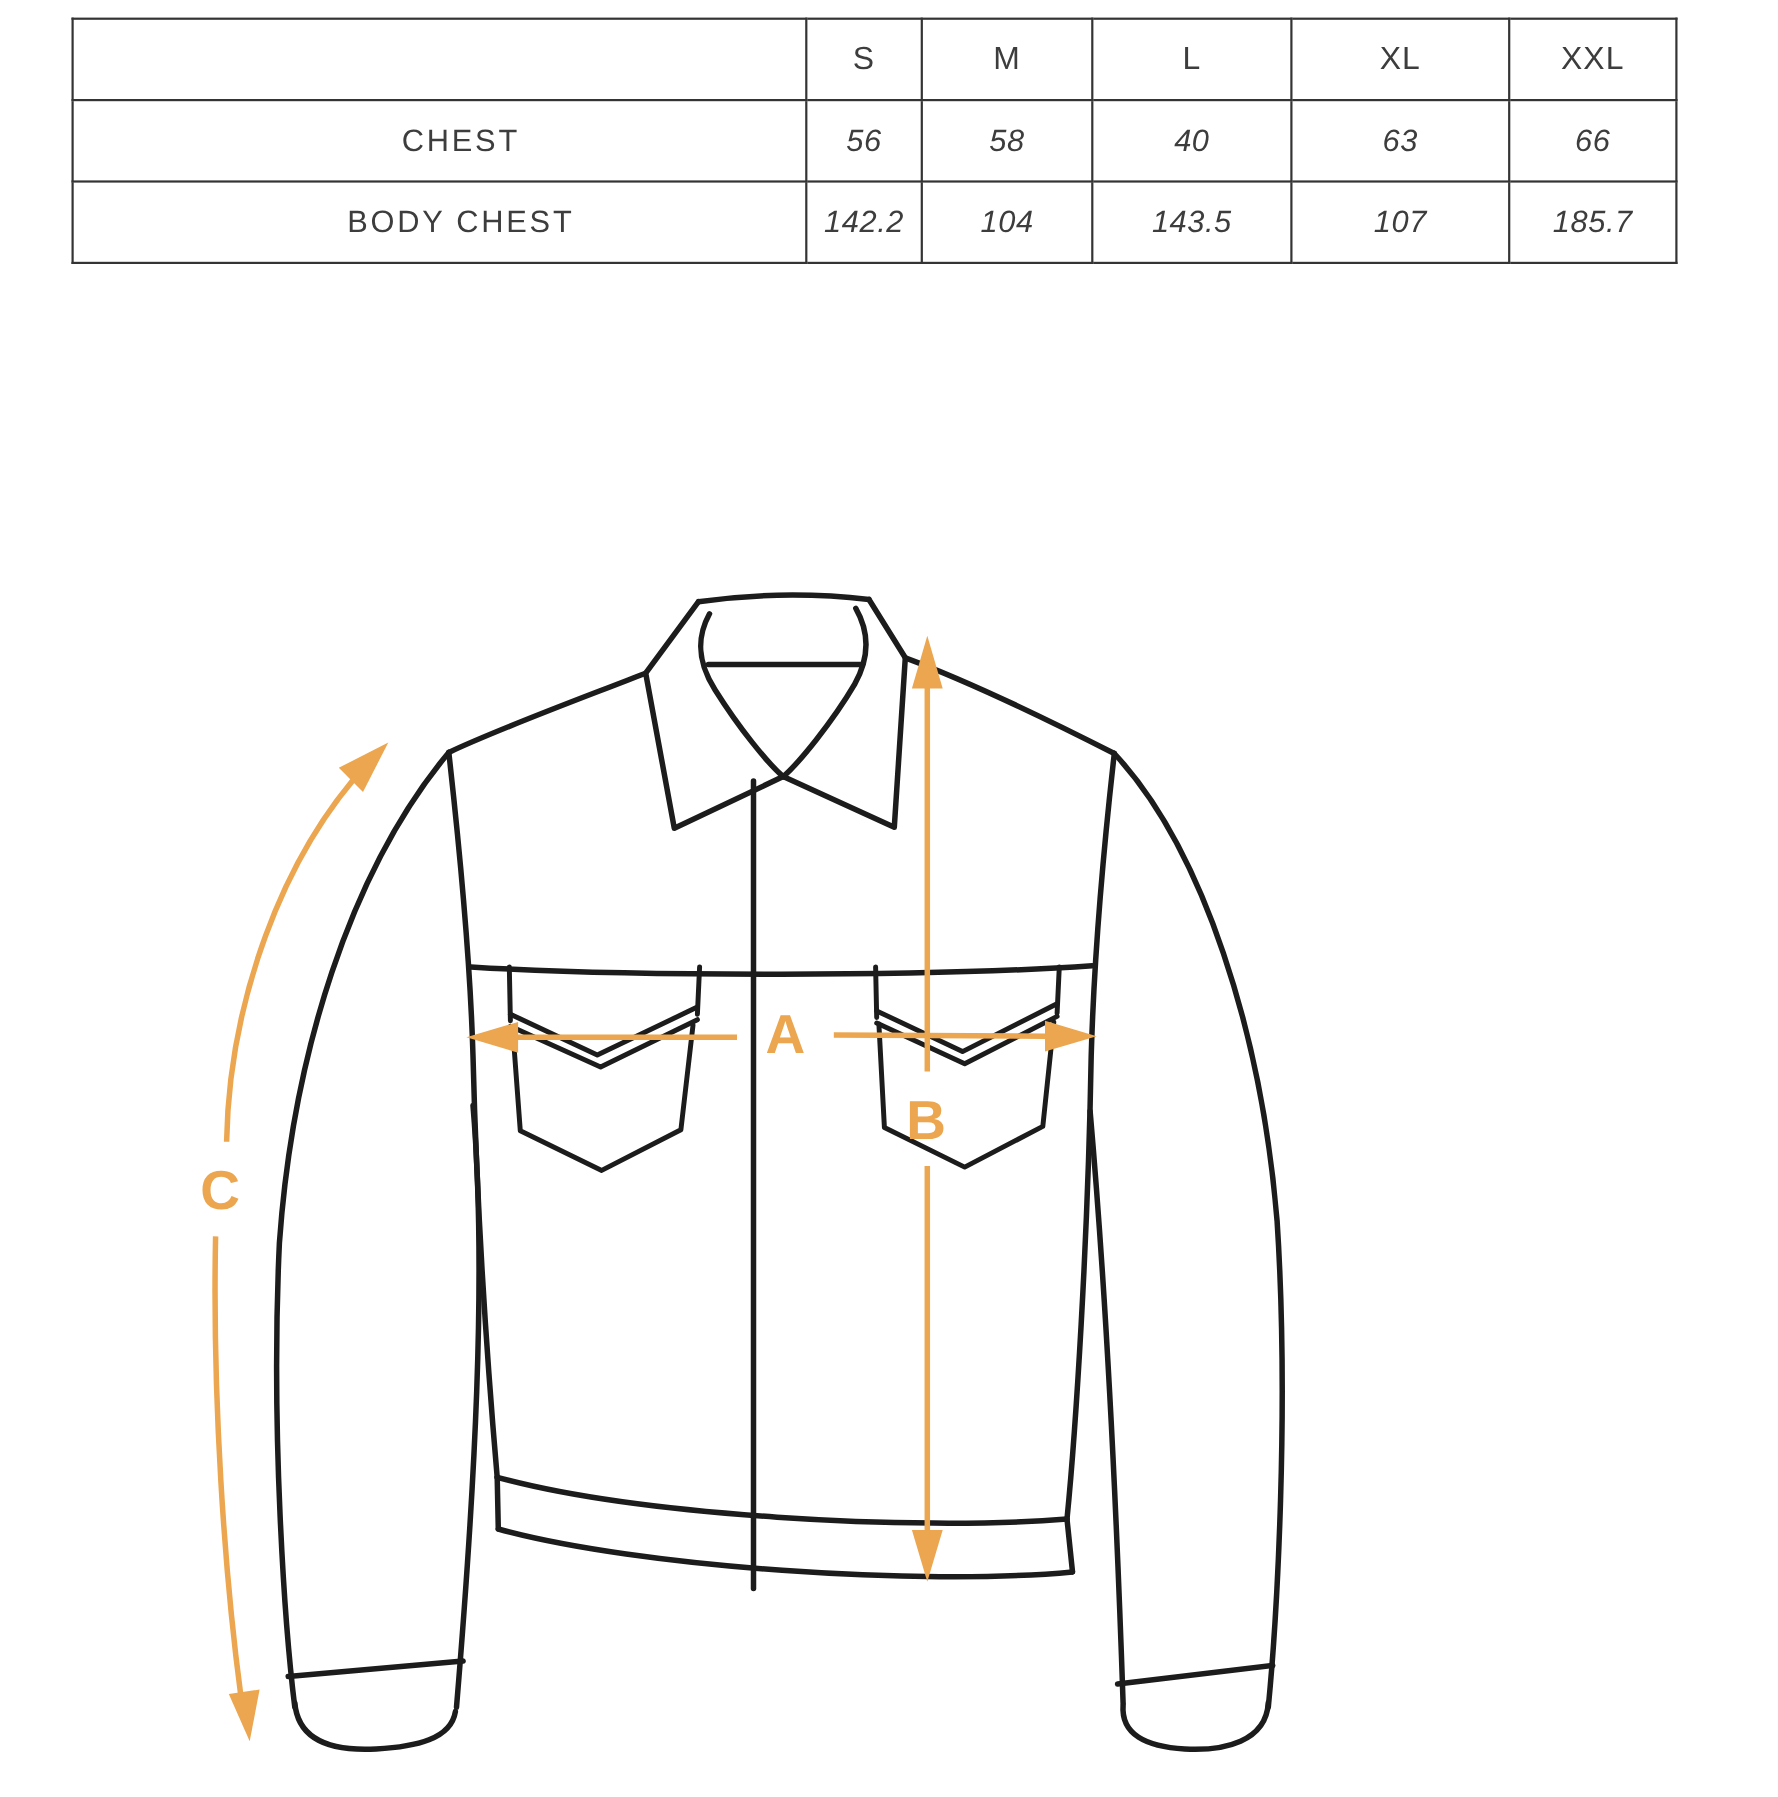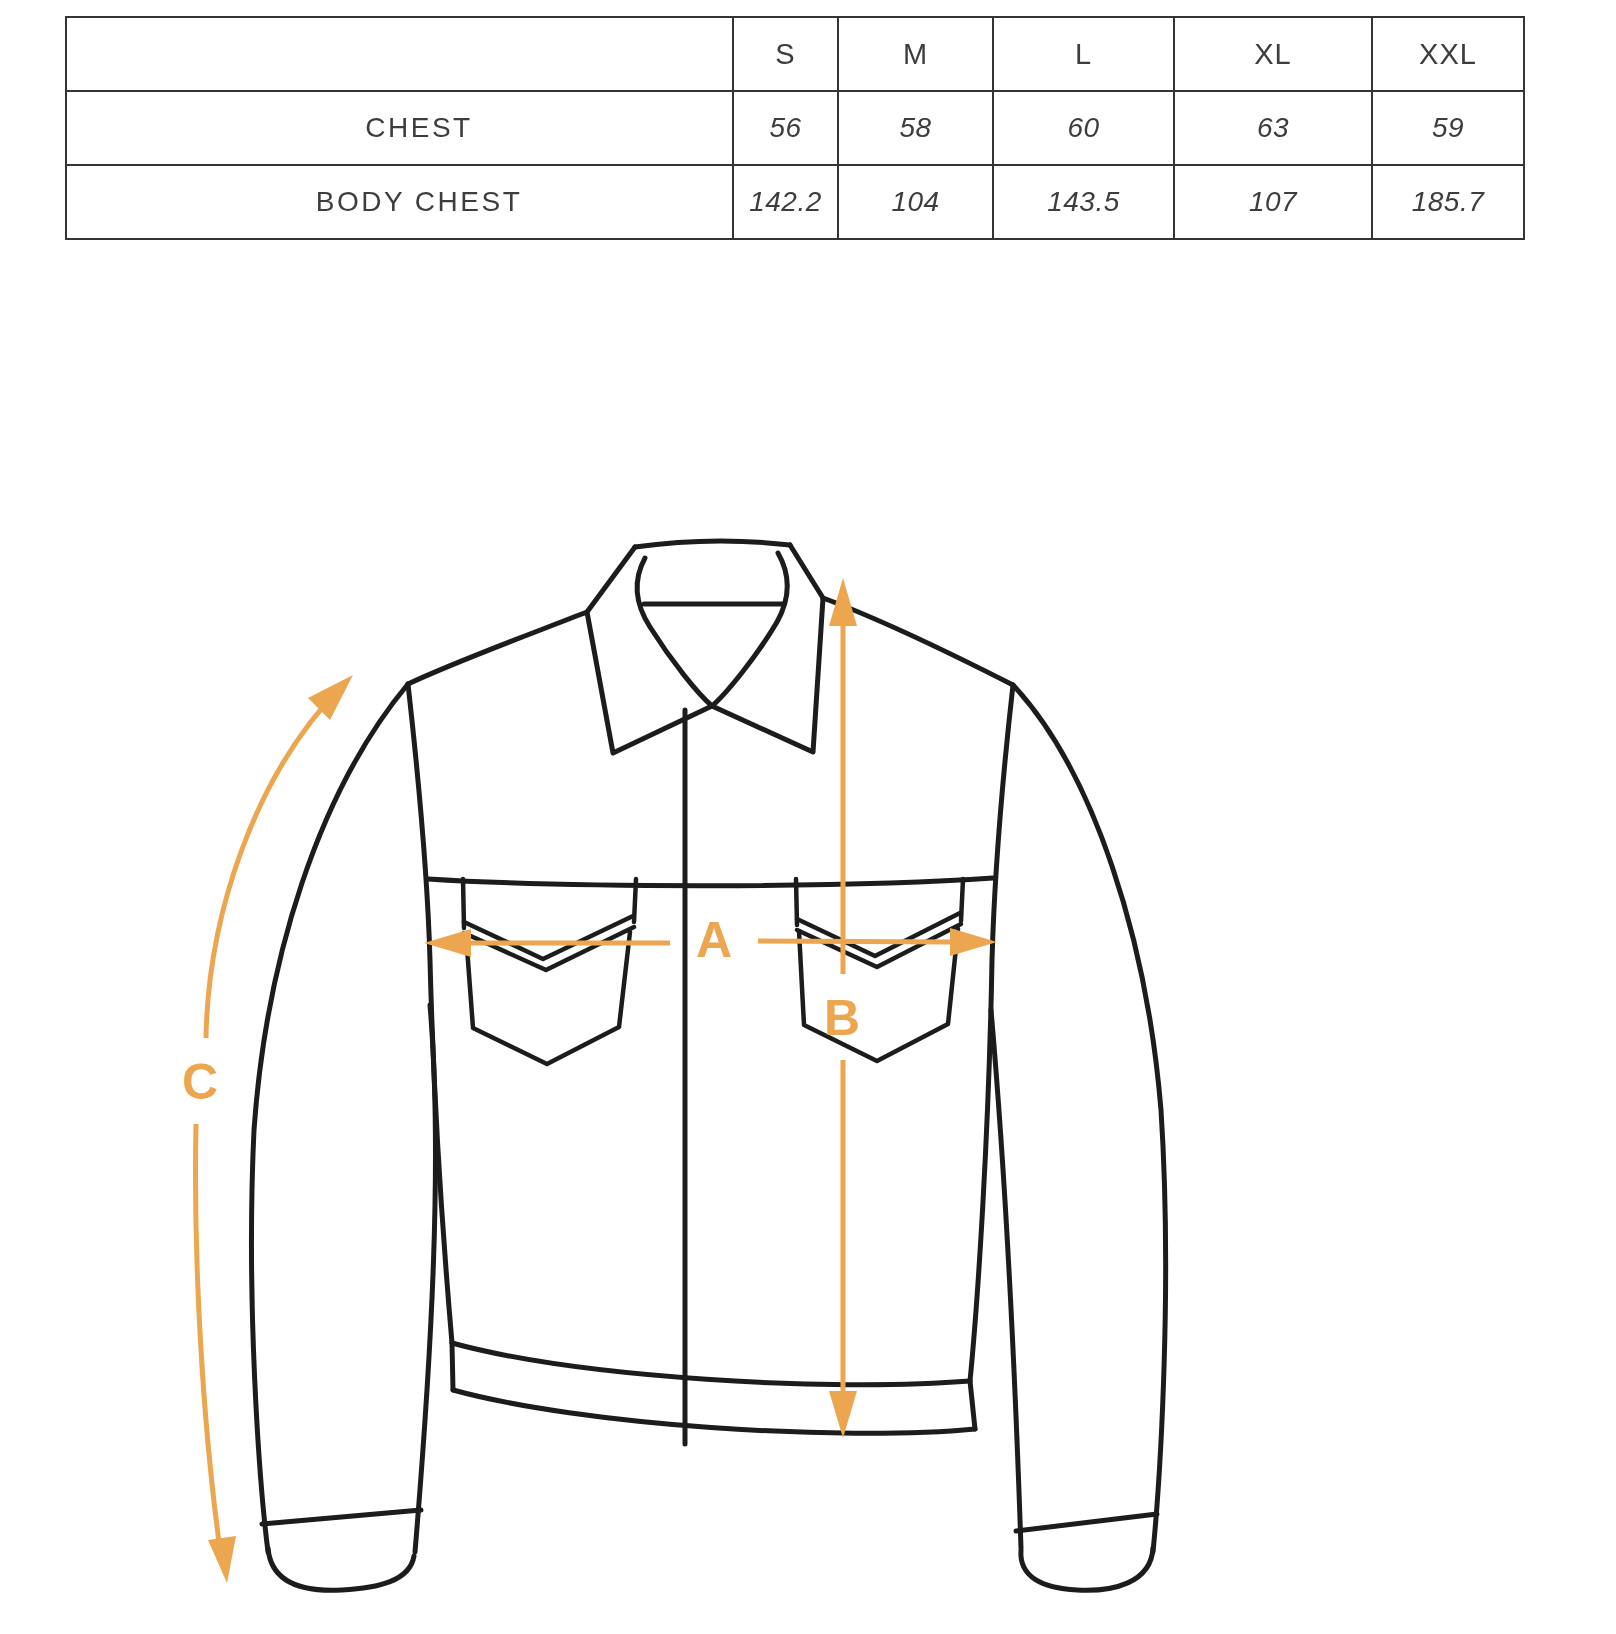--- a/index.html
+++ b/index.html
@@ -66,23 +66,23 @@
         <th>L</th>
         <th>XL</th>
         <th>XXL</th>
       </tr>
     </thead>
     <tbody>
       <tr>
         <td class="row-label">CHEST</td>
         <td class="val">56</td>
         <td class="val">58</td>
-        <td class="val">60</td>
+        <td class="val">40</td>
         <td class="val">63</td>
-        <td class="val">59</td>
+        <td class="val">66</td>
       </tr>
       <tr>
         <td class="row-label">BODY CHEST</td>
         <td class="val">142.2</td>
         <td class="val">104</td>
         <td class="val">143.5</td>
         <td class="val">107</td>
         <td class="val">185.7</td>
       </tr>
     </tbody>

